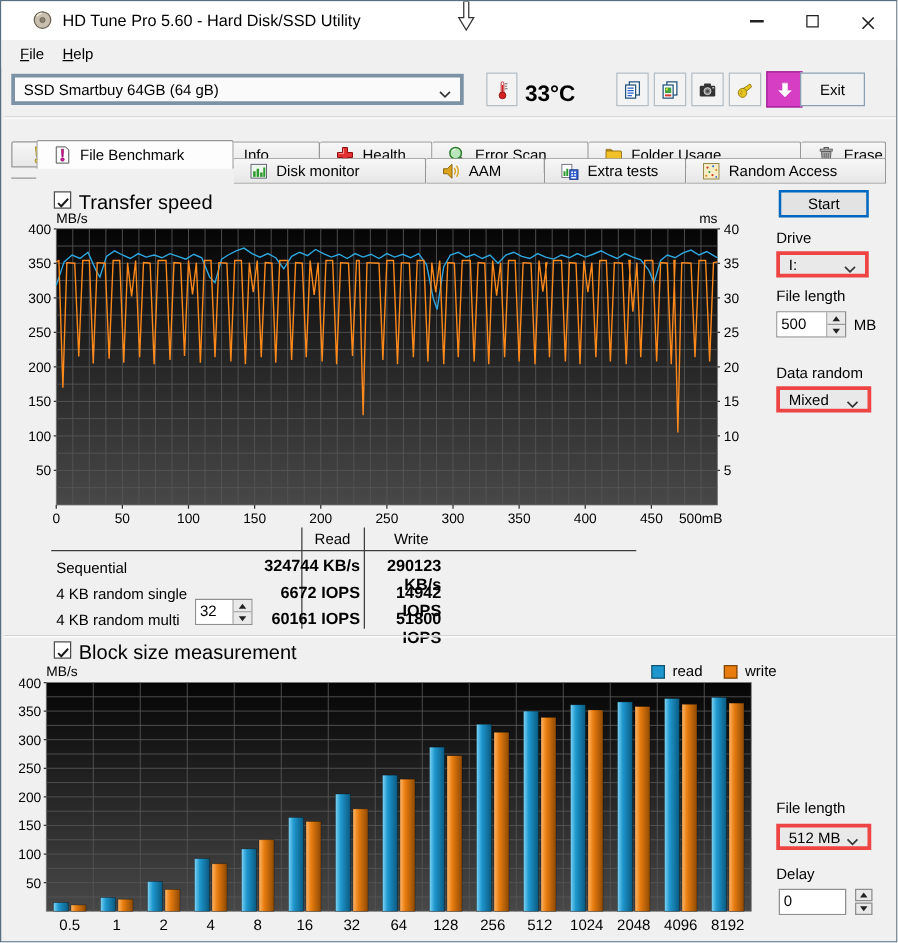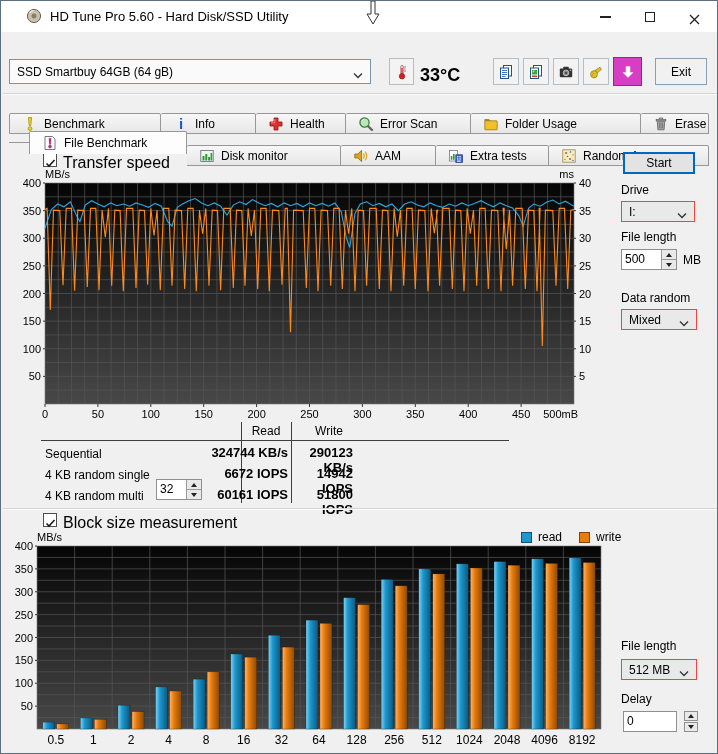--- a/index.html
+++ b/index.html
@@ -15,21 +15,21 @@
   .winbtn { position:absolute; top:0; width:45px; height:31px; display:flex; align-items:center; justify-content:center; }
   .glyph-min { width:11px; height:2px; background:#222; }
   .glyph-max { width:10px; height:10px; border:1.2px solid #222; }
 
   
   .menubar { position:absolute; left:0; top:31px; width:100%; height:22px; background:#f0f0f0; }
   .menu-item { position:absolute; top:0; height:22px; line-height:22px; padding:0 7px; font-size:12px; }
 
   
   .toolbar { position:absolute; left:0; top:53px; width:100%; height:39px; }
-  .combo { position:absolute; background:#e9e9e9; border:1px solid #ef4444; font-size:12px;
+  .combo { position:absolute; background:#e9e9e9; border:3px solid #ef4444; font-size:12px;
            display:flex; align-items:center; justify-content:space-between; padding:0 7px; }
   .combo.light { background:#fafafa; border-color:#7d93a5; }
   .tbtn { position:absolute; background:#f3f3f3; border:1px solid #b4bec6; display:flex; align-items:center; justify-content:center; }
   .temp { position:absolute; left:419px; top:11px; font-size:18px; font-weight:bold; }
   .sep { position:absolute; left:2px; width:714px; height:2px;
          border-top:1px solid #d4d4d4; border-bottom:1px solid #fdfdfd; }
 
   
   .tabrow { position:absolute; display:flex; }
   .tab { height:21px; background:linear-gradient(#f7f7f7,#e7e7e7); border:1px solid #979797; border-left:none;
@@ -63,21 +63,21 @@
   .spin .btns div:first-child { border-bottom:1px solid #9a9a9a; }
   .tri-up { width:0; height:0; border-left:3.5px solid transparent; border-right:3.5px solid transparent; border-bottom:4px solid #222; }
   .tri-dn { width:0; height:0; border-left:3.5px solid transparent; border-right:3.5px solid transparent; border-top:4px solid #222; }
   .mini-btn { position:absolute; width:14px; height:10px; background:#e9e9e9; border:1px solid #8f8f8f;
               display:flex; align-items:center; justify-content:center; }
 
   
   .plabel { position:absolute; font-size:12px; }
   .start-btn { position:absolute; left:622px; top:151px; width:72px; height:22px; background:#e3e3e3;
                border:2px solid #0067c0; font-size:12px; display:flex; align-items:center; justify-content:center; }
-  .exit-btn { position:absolute; left:654px; top:4px; width:52px; height:27px; background:#f1f1f1;
+  .exit-btn { position:absolute; left:639px; top:4px; width:52px; height:27px; background:#f1f1f1;
               border:1px solid #8aa0b2; font-size:12px; display:flex; align-items:center; justify-content:center; }
 
   .cursor { position:absolute; left:364px; top:0; z-index:50; }
 </style>
 </head>
 <body>
 
 <div class="window">
 
   <div class="titlebar">
@@ -93,20 +93,24 @@
     <div class="winbtn" style="left:626px">
         <span class="glyph-max"></span>
       </div>
     <div class="winbtn" style="left:671px">
         <span style="width:11px;height:11px"><svg viewBox="0 0 11 11" width="11" height="11">
             <path d="M1,1 L10,10 M10,1 L1,10" stroke="#222" stroke-width="1.3"></path>
           </svg></span>
       </div>
   </div>
 
+  <div class="menubar">
+    <div class="menu-item" style="left:8px"><u>F</u>ile</div>
+    <div class="menu-item" style="left:42px"><u>H</u>elp</div>
+  </div>
 
   <div class="toolbar">
     <div class="combo light" style="left:8px; top:5px; width:362px; height:25px;">
       <span>SSD Smartbuy 64GB (64 gB)</span>
       <span style="width:10px;height:7px"><svg viewBox="0 0 10 7" width="10" height="7">
             <polyline points="1,1.5 5,5.5 9,1.5" fill="none" stroke="#333" stroke-width="1.3"></polyline>
           </svg></span>
     </div>
     <div class="tbtn" style="left:388px; top:4px; width:25px; height:27px;">
       <span style="width:16px;height:16px"><svg viewBox="0 0 16 16" width="16" height="16">
@@ -201,21 +205,21 @@
       <div class="tab" style="width: 68px;">
         <span class="ticon"><svg viewBox="0 0 16 16" width="16" height="16">
             <path d="M6.3,3.3 v-1.2 h3.4 v1.2" fill="none" stroke="#555" stroke-width="0.9"></path>
             <rect x="3.2" y="3.3" width="9.6" height="1.6" fill="#c9c9c9" stroke="#555" stroke-width="0.7"></rect>
             <path d="M4.2,5.2 h7.6 l-0.7,8.6 h-6.2 z" fill="#a8a8a8" stroke="#555" stroke-width="0.7"></path>
             <path d="M6.4,6.5 v5.8 M8,6.5 v5.8 M9.6,6.5 v5.8" stroke="#6e6e6e" stroke-width="0.8"></path>
           </svg></span>
         <span>Erase</span>
       </div>
     </div>
-  <div class="tabrow" id="tabrow2" style="left:28px; top:132px;">
+  <div class="tabrow" id="tabrow2" style="left:28px; top:113px;">
       <div class="tab active" style="width: 158px;">
         <span class="ticon"><svg viewBox="0 0 16 16" width="16" height="16">
             <path d="M3,1.5 h7.5 l2.5,2.5 v10.5 h-10 z" fill="#fff" stroke="#555" stroke-width="0.8"></path>
             <path d="M7.1,3.4 L8.9,3.4 L8.5,9.3 L7.5,9.3 Z" fill="#d6179a" stroke="#7a0a57" stroke-width="0.5"></path>
             <circle cx="8" cy="11.6" r="1.4" fill="#d6179a" stroke="#7a0a57" stroke-width="0.5"></circle>
           </svg></span>
         <span>File Benchmark</span>
       </div>
       <div class="tab" style="width: 154px;">
         <span class="ticon"><svg viewBox="0 0 16 16" width="16" height="16">

